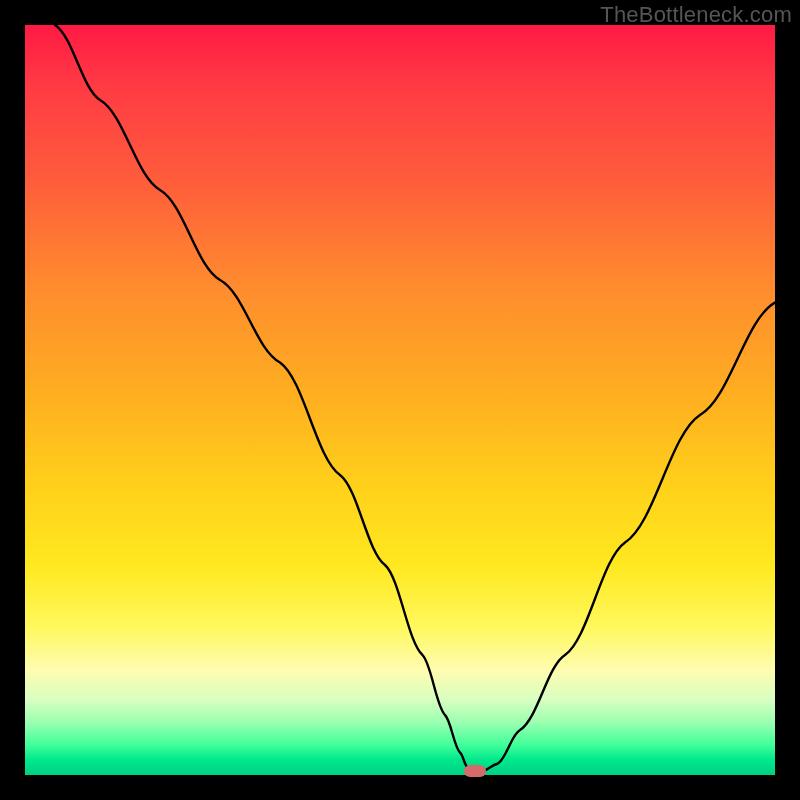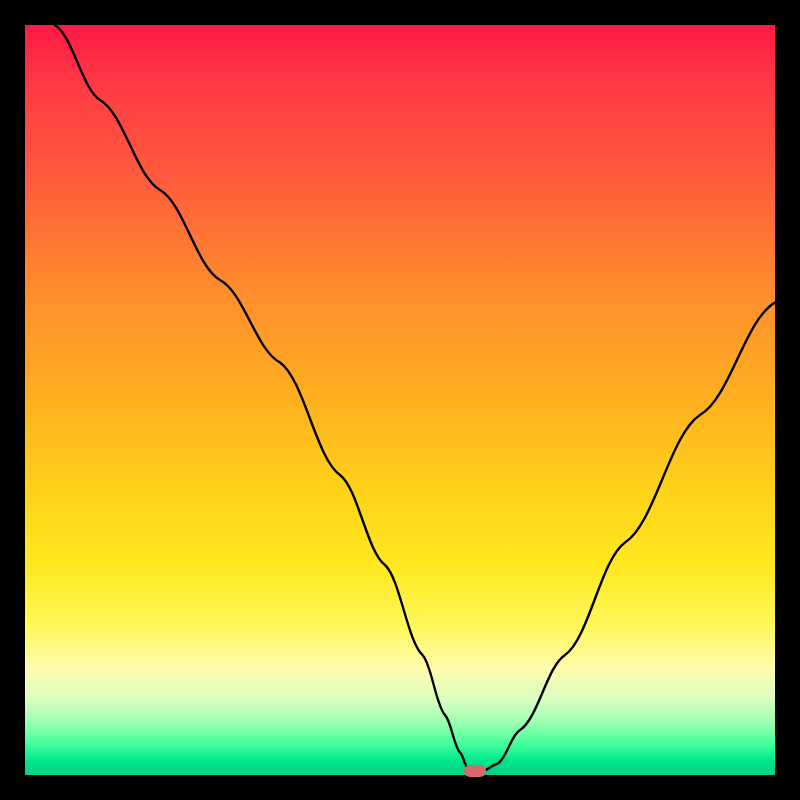--- a/index.html
+++ b/index.html
@@ -65,20 +65,21 @@
     height: 12px;
     border-radius: 6px;
     transform: translate(-50%, -50%);
   }
 </style>
 </head>
 <body>
 
 <div class="frame">
 
+  <div class="watermark">TheBottleneck.com</div>
 
   <div class="plot-area">
 
     <svg class="curve" viewBox="0 0 750 750" preserveAspectRatio="none">
       <path id="curve-path" fill="none" stroke="#000000" stroke-width="2.4" stroke-linecap="round" stroke-linejoin="round" d="M 30.0 0.0 C 48.0 11.3, 57.0 63.8, 75.0 75.0 C 99.0 88.5, 111.0 151.5, 135.0 165.0 C 159.0 178.5, 171.0 241.5, 195.0 255.0 C 219.0 267.4, 231.0 325.1, 255.0 337.5 C 279.0 354.4, 291.0 433.1, 315.0 450.0 C 333.0 463.5, 342.0 526.5, 360.0 540.0 C 375.0 553.5, 382.5 616.5, 397.5 630.0 C 406.5 639.0, 411.0 681.0, 420.0 690.0 C 426.0 695.6, 429.0 721.9, 435.0 727.5 C 438.0 729.8, 439.5 740.3, 442.5 742.5 C 445.5 743.1, 447.0 745.7, 450.0 746.3 C 453.0 746.3, 454.5 746.3, 457.5 746.3 C 463.5 745.1, 466.5 739.9, 472.5 738.8 C 481.5 733.7, 486.0 710.1, 495.0 705.0 C 513.0 693.8, 522.0 641.3, 540.0 630.0 C 564.0 613.1, 576.0 534.4, 600.0 517.5 C 630.0 498.4, 645.0 409.1, 675.0 390.0 C 705.0 373.1, 720.0 294.4, 750.0 277.5 "></path>
     </svg>
 
     <div class="marker" id="min-marker" style="left: 450px; top: 746.25px; background: rgb(212, 106, 106);"></div>
   </div>
 </div>

